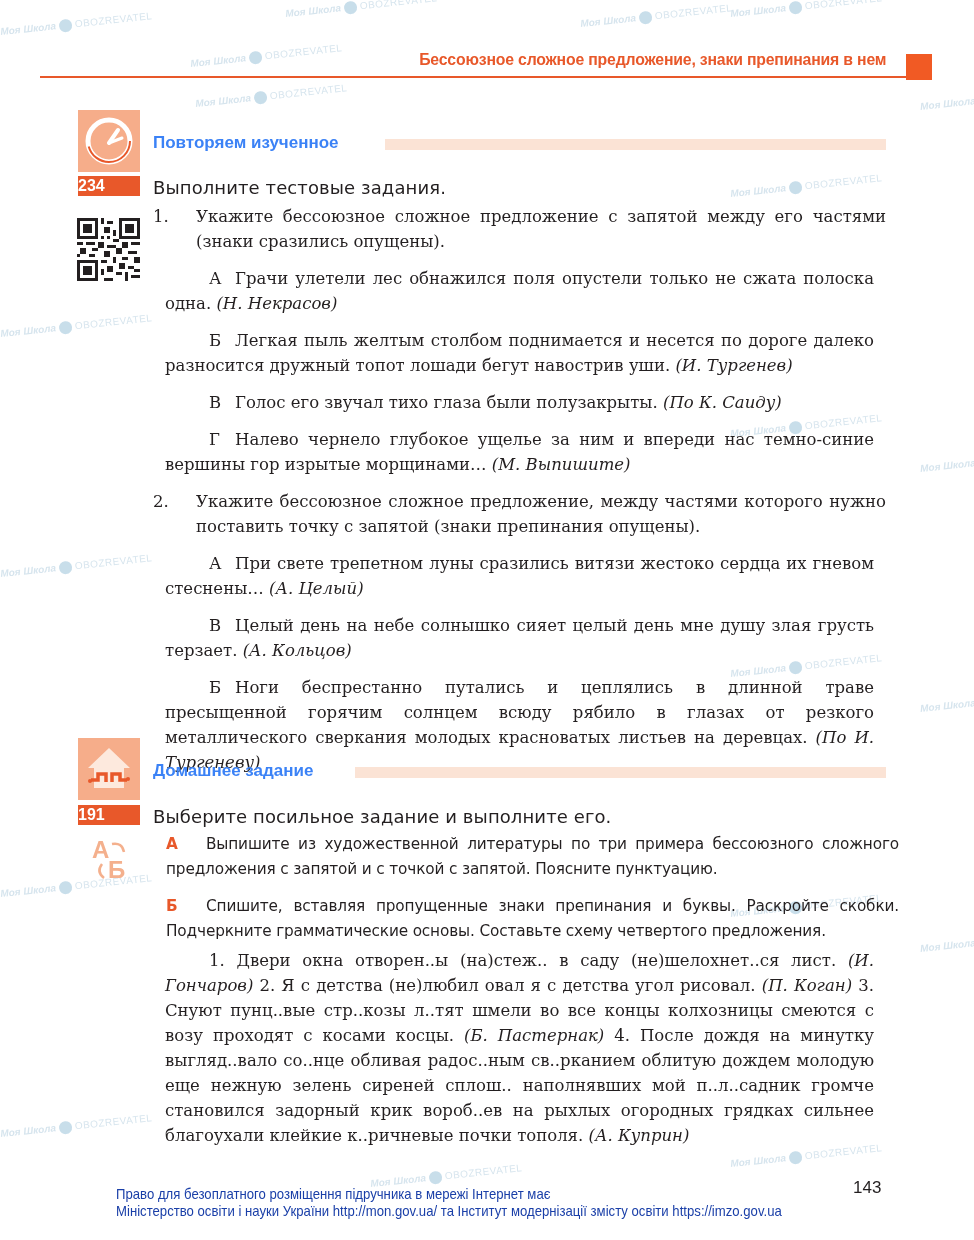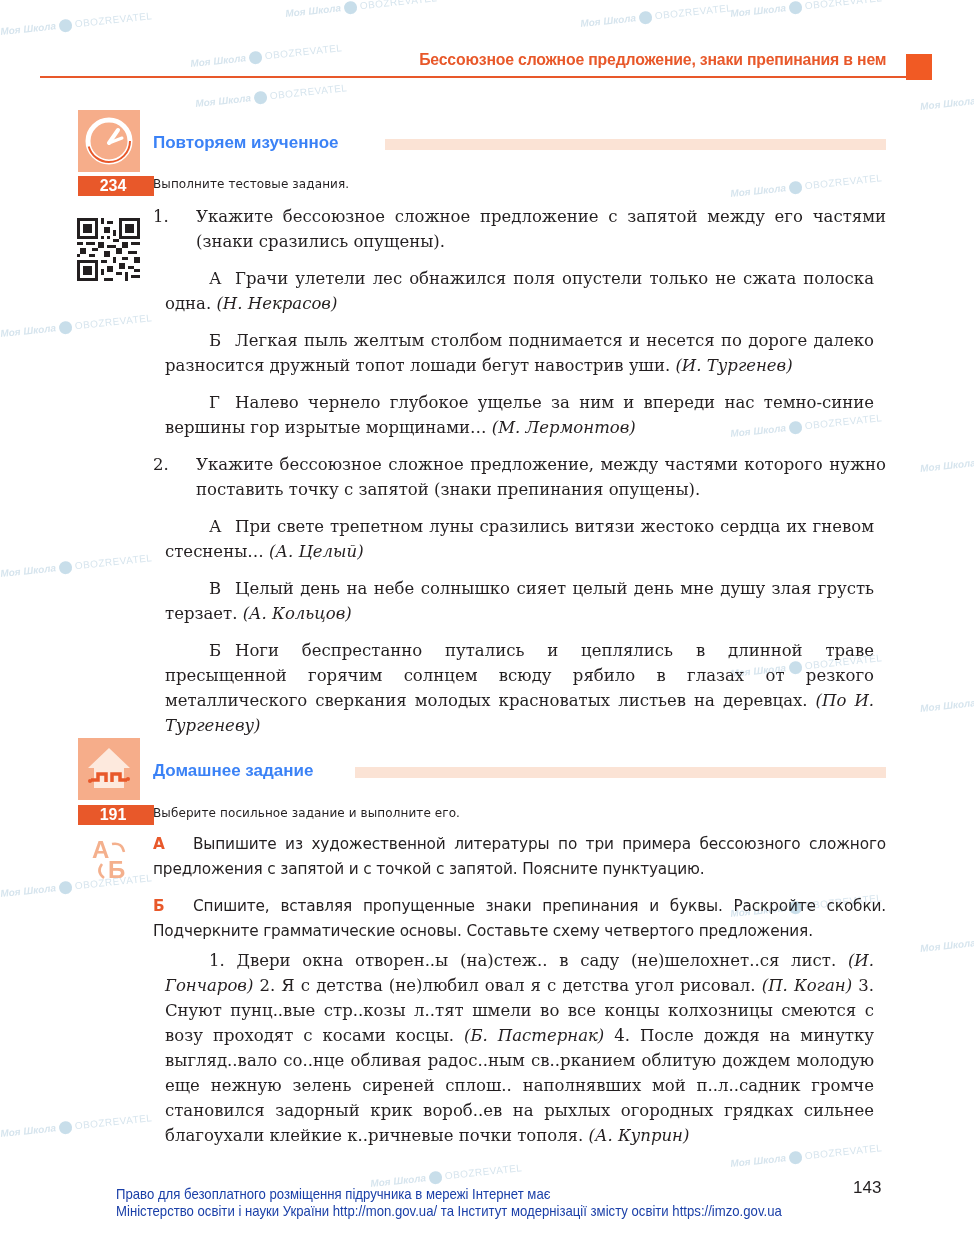--- a/index.html
+++ b/index.html
@@ -10,37 +10,37 @@
     .wm { position: absolute; font-family: "Liberation Sans", sans-serif; font-size: 10px; font-style: italic; font-weight: bold; color: #c9dce8; opacity: 0.75; white-space: nowrap; transform: rotate(-6deg); }
     .wm .circ { display: inline-block; width: 13px; height: 13px; border-radius: 50%; background: #b6d3e4; vertical-align: middle; margin: 0 3px; }
     .wm .oz { font-style: normal; font-weight: normal; font-size: 10px; letter-spacing: 0.5px; }
 
     .running-header { position: absolute; left: 40px; top: 48px; width: 868px; height: 30px; }
     .running-header .title { position: absolute; right: 22px; top: 2px; font-family: "Liberation Sans", sans-serif; font-weight: bold; font-size: 17px; color: #e8582a; letter-spacing: -0.2px; transform: scaleX(0.93); transform-origin: right center; }
     .running-header .rule { position: absolute; left: 0; right: 0; top: 28px; height: 2px; background: #e8582a; }
     .running-header .block { position: absolute; left: 866px; top: 6px; width: 26px; height: 26px; background: #f15a24; }
 
     .side-icon { position: absolute; width: 62px; height: 62px; background: #f6ad8a; }
-    .num-badge { position: absolute; width: 76px; height: 20px; background: #e8582a; color: #fff; font-family: "Liberation Sans", sans-serif; font-weight: bold; font-size: 16px; text-align: center; padding-right: 6px; box-sizing: border-box; line-height: 20px; }
+    .num-badge { position: absolute; width: 62px; height: 20px; background: #e8582a; color: #fff; font-family: "Liberation Sans", sans-serif; font-weight: bold; font-size: 16px; text-align: left; padding-right: 6px; box-sizing: border-box; line-height: 20px; }
 
     .sec-heading { position: absolute; left: 153px; font-family: "Liberation Sans", sans-serif; font-weight: bold; font-size: 17px; color: #3b82f6; }
     .sec-bar { position: absolute; height: 11px; background: #fbe3d5; right: 88px; }
 
-    .task-intro { position: absolute; left: 153px; font-family: "DejaVu Sans", sans-serif; font-size: 12px; color: #231f20; letter-spacing: 0.1px; }
+    .task-intro { position: absolute; left: 153px; font-family: "DejaVu Sans", sans-serif; font-size: 18px; color: #231f20; letter-spacing: 0.1px; }
 
     .text-block { position: absolute; left: 153px; width: 733px; font-size: 16.5px; line-height: 25px; text-align: justify; }
     .text-block p { margin: 12px; }
     .item { display: flex; }
     .item .n { width: 43px; flex: none; }
     .item .t { flex: 1; text-align: justify; }
     .opt { text-indent: 44px; text-align: justify; }
     .opt .letter { display: inline-block; text-indent: 0; width: 26px; }
     .auth { font-style: italic; }
 
-    .sans-block { position: absolute; left: 153px; width: 733px; font-family: "DejaVu Sans", sans-serif; font-size: 15.3px; line-height: 25px; text-align: justify; letter-spacing: -0.15px; }
+    .sans-block { position: absolute; left: 166px; width: 733px; font-family: "DejaVu Sans", sans-serif; font-size: 15.3px; line-height: 25px; text-align: justify; letter-spacing: -0.15px; }
     .sans-block p { margin: 0; }
     .lt { color: #e8582a; font-weight: bold; display: inline-block; width: 40px; }
 
     .qr { position: absolute; left: 77px; top: 218px; width: 63px; height: 63px; }
 
     .footer-note { position: absolute; left: 116px; top: 1186px; font-family: "Liberation Sans", sans-serif; font-size: 14.3px; line-height: 17px; color: #1a3fa8; transform: scaleX(0.92); transform-origin: left top; white-space: nowrap; }
     .page-num { position: absolute; left: 853px; top: 1178px; font-family: "Liberation Sans", sans-serif; font-size: 17px; color: #231f20; }
   </style>
 </head>
 <body>
@@ -138,21 +138,22 @@
 
 <div class="task-intro" style="top:177px">Выполните тестовые задания.</div>
 
 <div class="text-block" style="top:204px">
   <div class="item">
     <span class="n">1.</span>
     <span class="t">Укажите бессоюзное сложное предложение с запятой между его частями (знаки сразились опущены).</span>
   </div>
   <p class="opt"><span class="letter">А</span><span>Грачи улетели лес обнажился поля опустели только не сжата полоска одна.</span> <span class="auth">(Н. Некрасов)</span></p>
   <p class="opt"><span class="letter">Б</span><span>Легкая пыль желтым столбом поднимается и несется по дороге далеко разносится дружный топот лошади бегут навострив уши.</span> <span class="auth">(И. Тургенев)</span></p>
-  <p class="opt"><span class="letter">Г</span><span>Налево чернело глубокое ущелье за ним и впереди нас темно-синие вершины гор изрытые морщинами…</span> <span class="auth">(М. Лермонтов)</span></p>
+  <p class="opt"><span class="letter">В</span><span>Голос его звучал тихо глаза были полузакрыты.</span> <span class="auth">(По К. Саиду)</span></p>
+  <p class="opt"><span class="letter">Г</span><span>Налево чернело глубокое ущелье за ним и впереди нас темно-синие вершины гор изрытые морщинами…</span> <span class="auth">(М. Выпишите)</span></p>
 
   <div class="item">
     <span class="n">2.</span>
     <span class="t">Укажите бессоюзное сложное предложение, между частями которого нужно поставить точку с запятой (знаки препинания опущены).</span>
   </div>
   <p class="opt"><span class="letter">А</span><span>При свете трепетном луны сразились витязи жестоко сердца их гневом стеснены…</span> <span class="auth">(А. Целый)</span></p>
   <p class="opt"><span class="letter">В</span><span>Целый день на небе солнышко сияет целый день мне душу злая грусть терзает.</span> <span class="auth">(А. Кольцов)</span></p>
   <p class="opt"><span class="letter">Б</span><span>Ноги беспрестанно путались и цеплялись в длинной траве пресыщенной горячим солнцем всюду рябило в глазах от резкого металлического сверкания молодых красноватых листьев на деревцах.</span> <span class="auth">(По И. Тургеневу)</span></p>
 </div>
 

